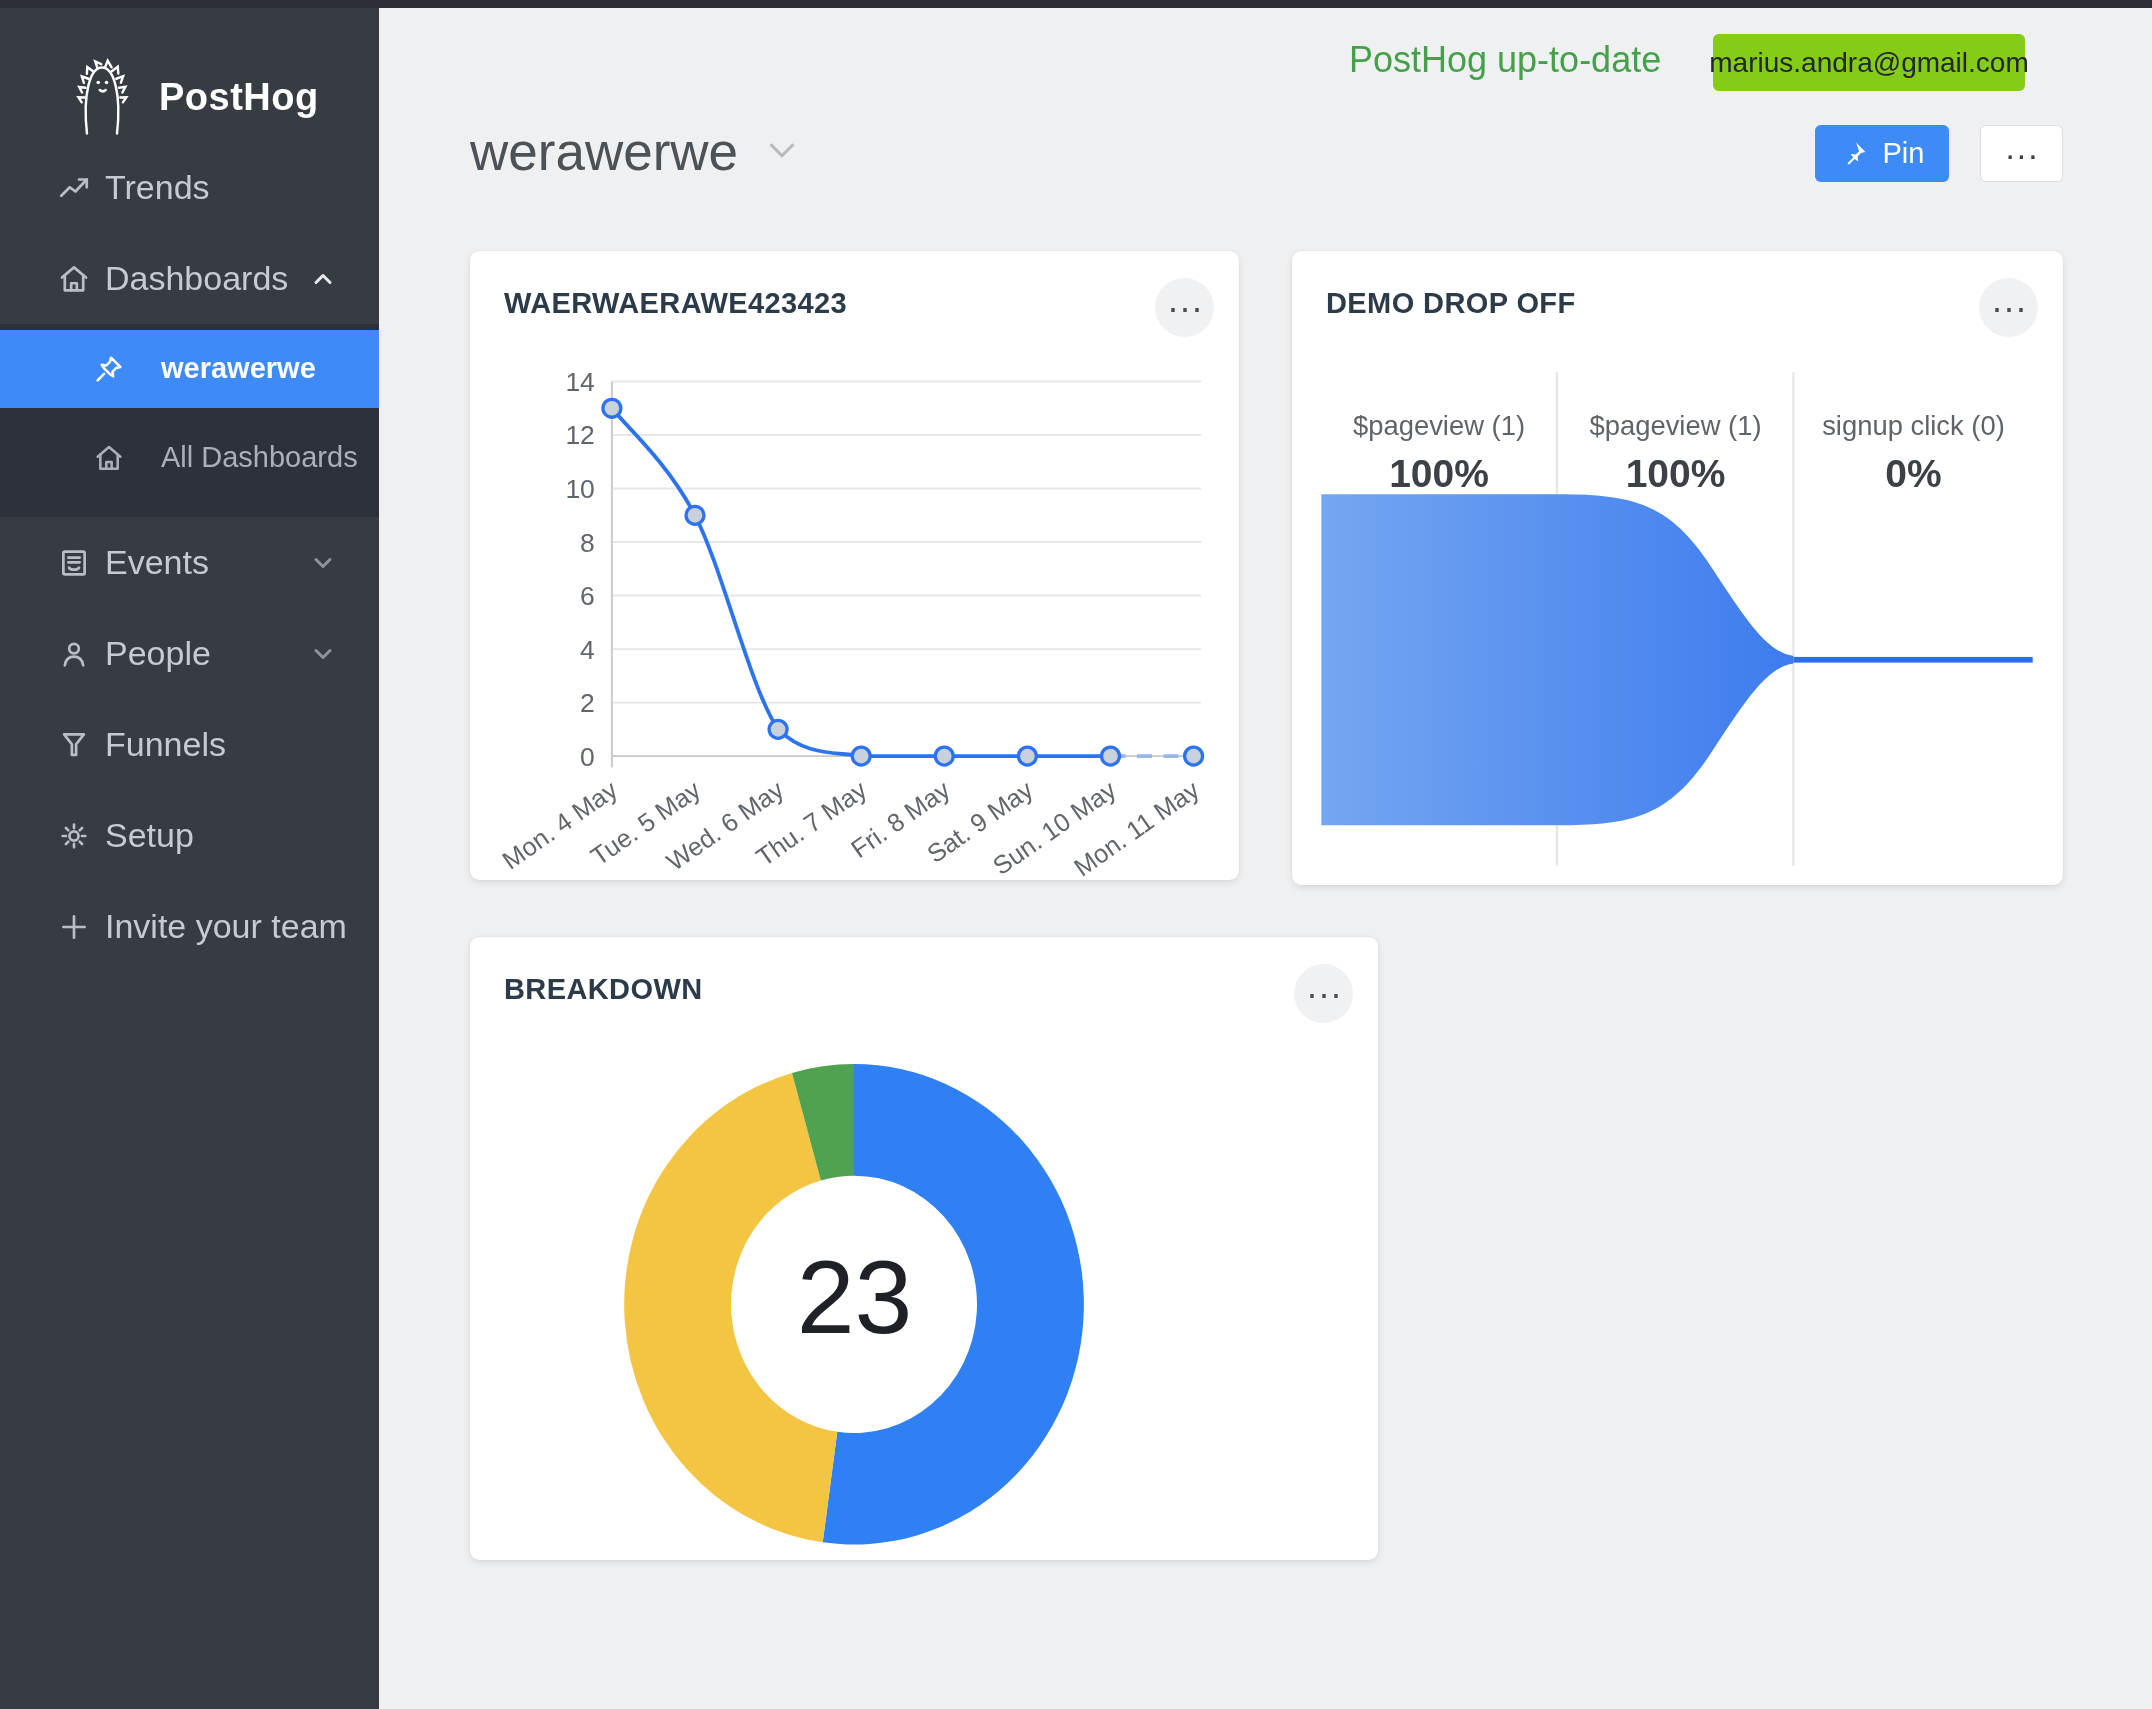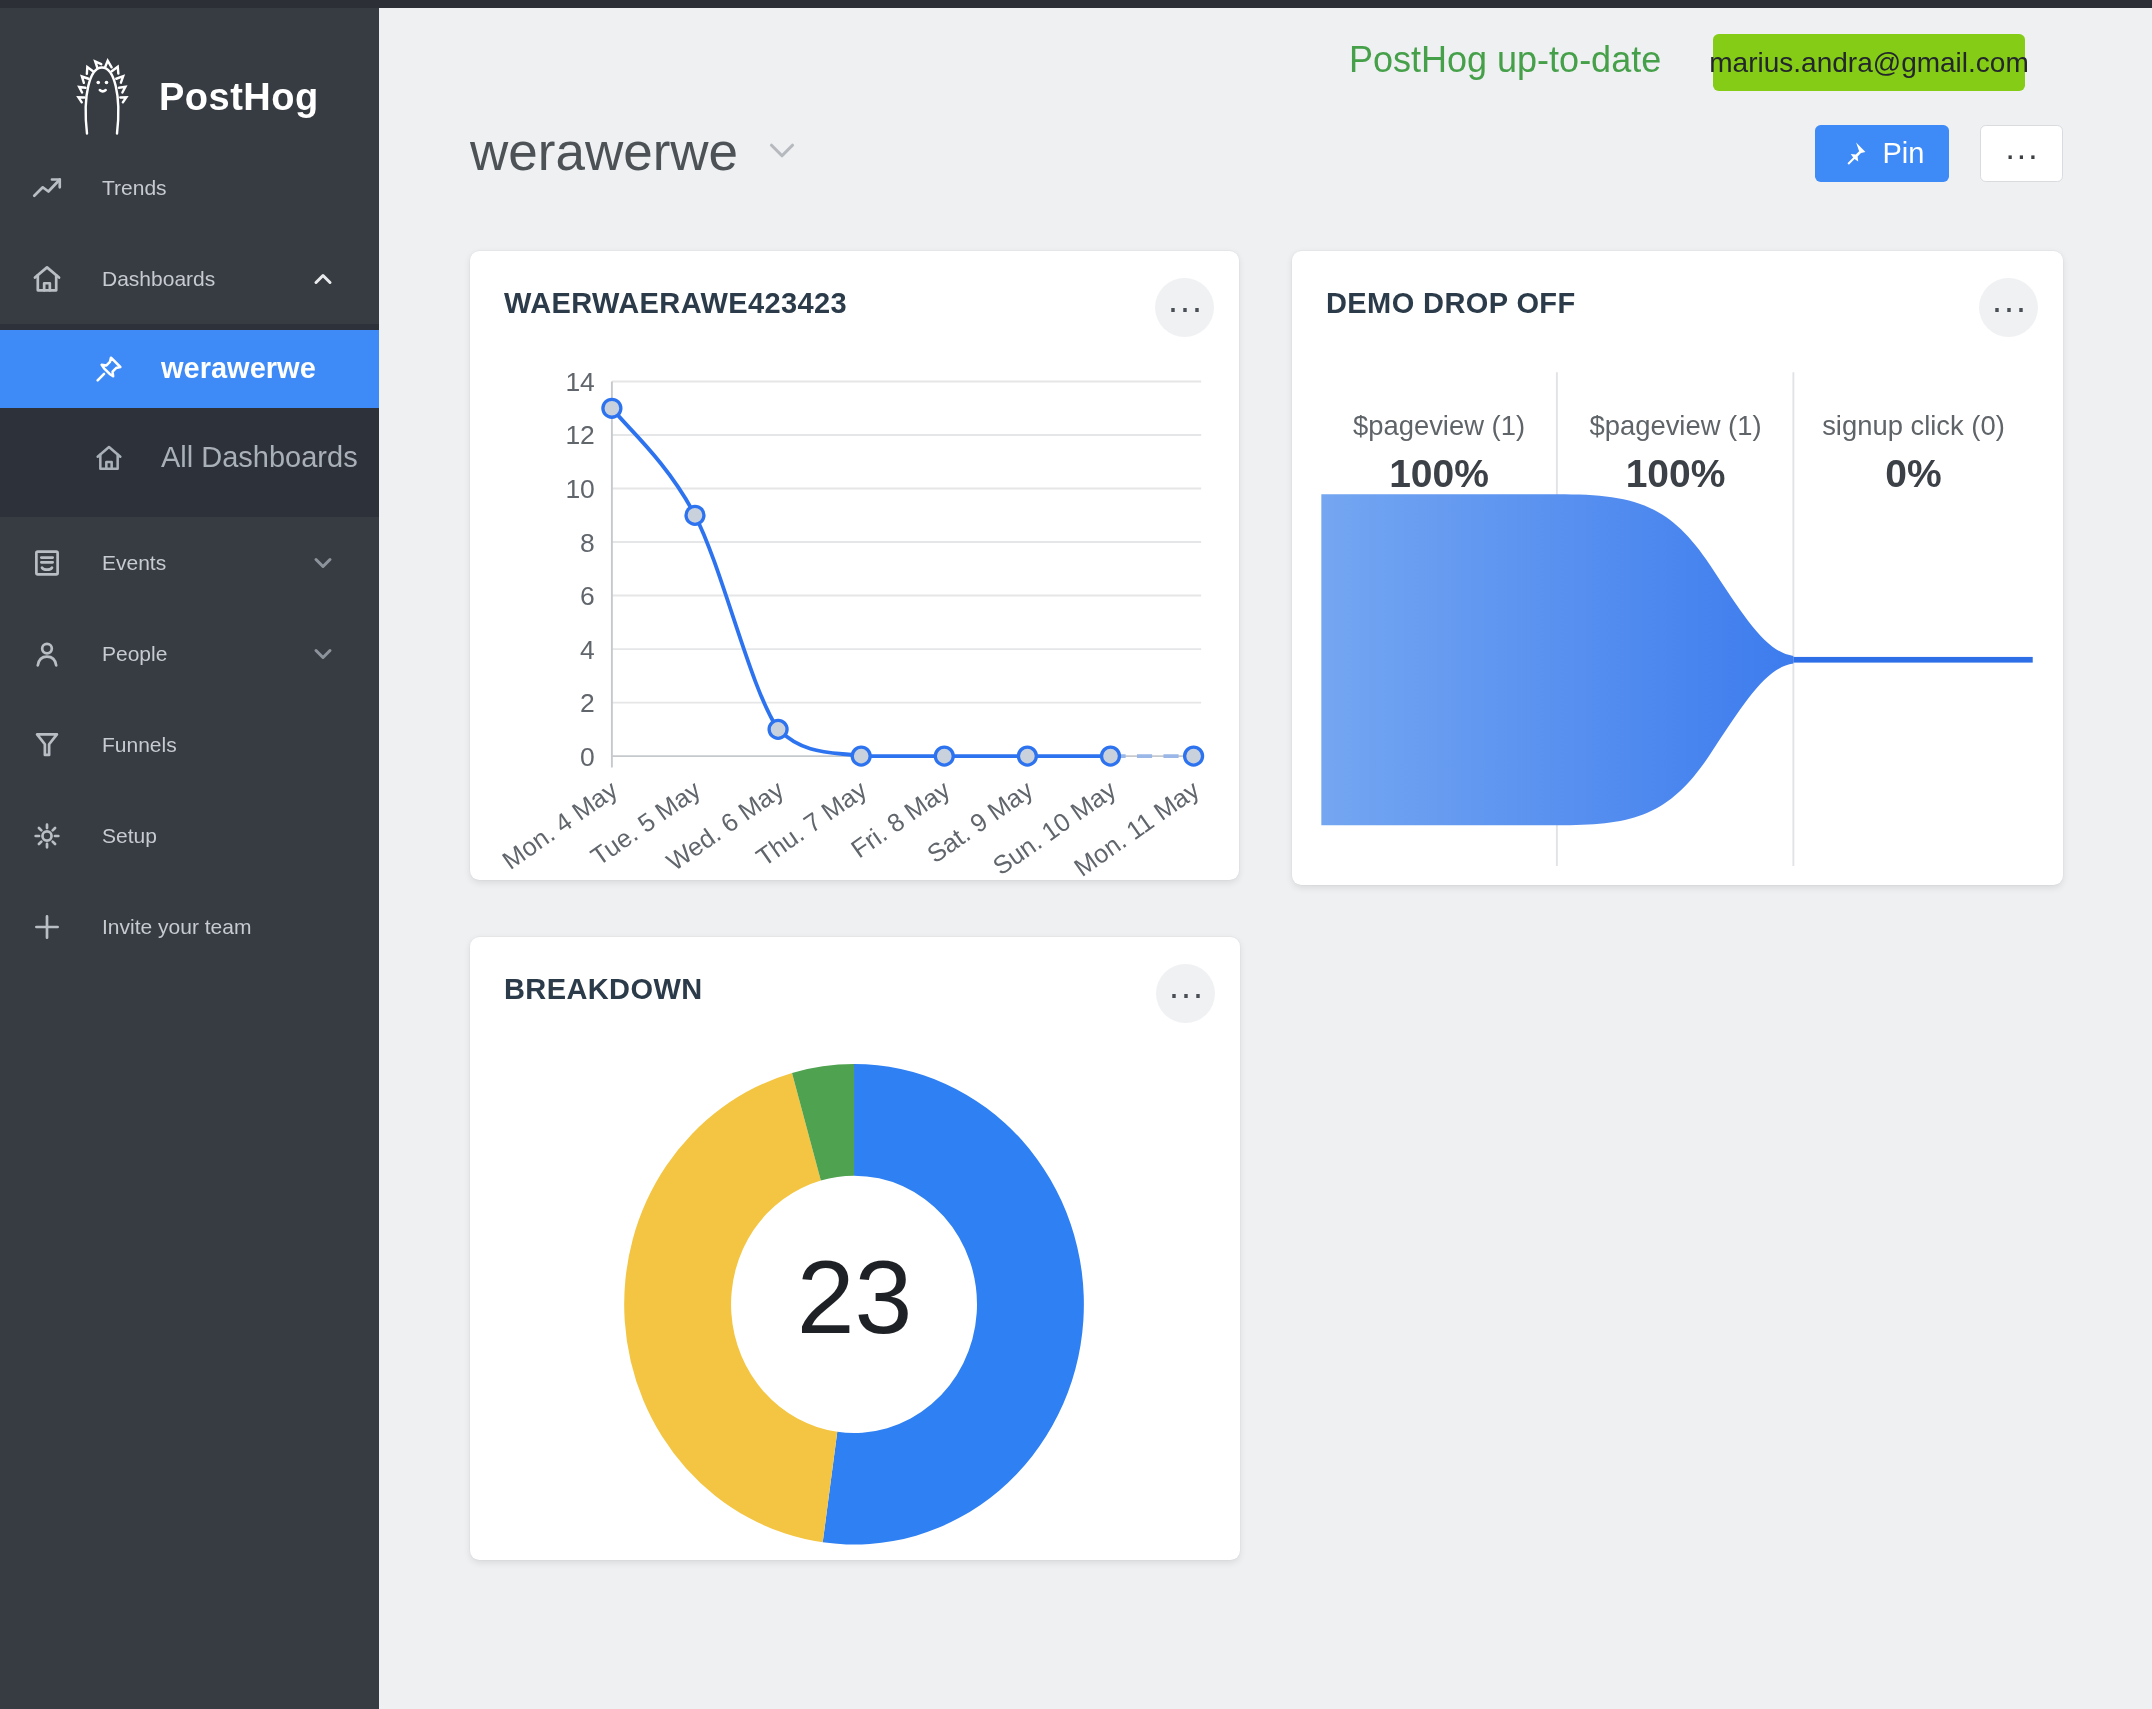--- a/index.html
+++ b/index.html
@@ -5,22 +5,22 @@
   * { margin:0; padding:0; box-sizing:border-box; }
   html,body { width:2152px; height:1709px; overflow:hidden;
     font-family:"Liberation Sans","DejaVu Sans",sans-serif; background:#eef0f2; }
 
   
   .sidebar { position:absolute; left:0; top:0; width:379px; height:1709px;
     background:#373c43; z-index:2; }
   .brand { display:flex; align-items:center; gap:21px; padding:52px 0 0 66px; height:142px; }
   .brand svg { width:72px; height:85px; }
   .brand-name { color:#fff; font-size:38px; font-weight:600; letter-spacing:0.5px; }
-  .nav-row { display:flex; align-items:center; height:91px; padding-left:30px; gap:38px;
-    color:#c7cad0; font-size:21px; cursor:pointer; }
+  .nav-row { display:flex; align-items:center; height:91px; padding-left:57px; gap:14px;
+    color:#c7cad0; font-size:34px; cursor:pointer; }
   .nav-row svg.ic { width:34px; height:34px; flex:none; }
   .nav-chevron { margin-left:auto; margin-right:42px; width:28px; height:28px; }
   .submenu { background:#2d323a; padding:5.7px 0 9.5px 0; }
   .sub-row { display:flex; align-items:center; gap:36px; padding-left:93px;
     color:#aab0b8; font-size:29px; cursor:pointer; }
   .sub-row svg.ic { width:32px; height:32px; flex:none; }
   .sub-row.selected { background:#3e8af7; color:#fff; font-weight:600; height:78px; }
   .sub-row.normal { height:100px; }
 
   
@@ -44,21 +44,21 @@
   
   .card { position:absolute; background:#fff; border-radius:9.5px;
     box-shadow:0 2.8px 7.6px rgba(0,0,0,0.09), 0 0 0 0.9px rgba(0,0,0,0.02); }
   .card-title { position:absolute; left:34px; top:36px; font-size:29px; font-weight:600;
     color:#2b3b4a; letter-spacing:0.4px; }
   .card-dots { position:absolute; right:24.6px; top:26.5px; width:59px; height:59px;
     border-radius:50%; background:#f0f1f3; border:none; color:#4a4f55; font-size:36px;
     line-height:51px; cursor:pointer; font-family:inherit; }
   #card-trend    { left:470px;  top:251px; width:769px; height:629px; }
   #card-funnel   { left:1292px; top:251px; width:771px; height:634px; }
-  #card-breakdown{ left:470px;  top:937px; width:770px; height:623px; }
+  #card-breakdown{ left:470px;  top:937px; width:908px; height:623px; }
 
   .chart-svg { position:absolute; left:0; top:0; }
 
   
   .funnel-step { position:absolute; top:159px; text-align:center; }
   .funnel-step .f-label { font-size:27.4px; color:#5f6469; }
   .funnel-step .f-value { font-size:39px; font-weight:700; color:#3c4147; margin-top:9.5px; }
 
   
   .donut-total { position:absolute; left:290px; top:301px; width:189px; height:142px;

